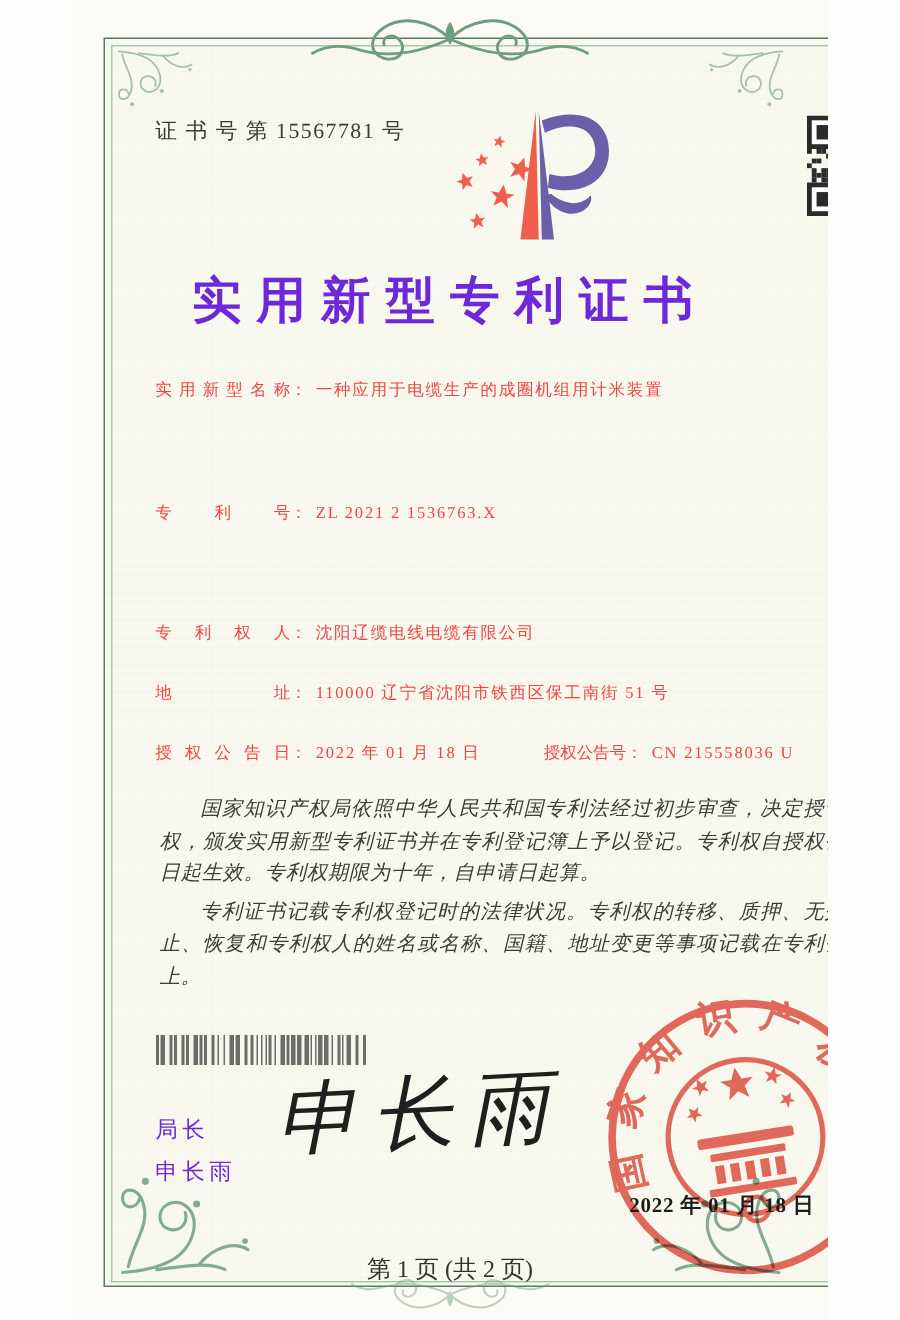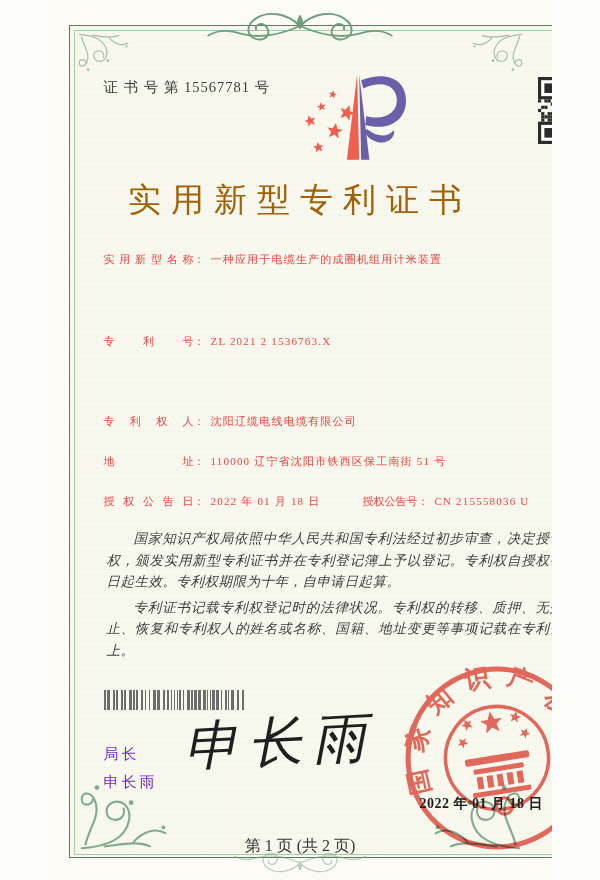--- a/index.html
+++ b/index.html
@@ -18,21 +18,21 @@
   .corner.br{right:27px;bottom:26px;width:95px;height:95px;transform:scaleX(-1);}
   .corner.tl{left:27px;top:31px;width:55px;height:55px;transform:scaleY(-1);opacity:.6;}
   .corner.tr{right:27px;top:31px;width:55px;height:55px;transform:scale(-1,-1);opacity:.6;}
   .top-orn{position:absolute;left:50%;top:5px;transform:translateX(-50%);width:215px;height:42px;pointer-events:none;}
   .bot-orn{position:absolute;left:50%;bottom:2px;transform:translateX(-50%) scaleY(-1);width:150px;height:30px;opacity:.45;pointer-events:none;}
 
   .cert-no{position:absolute;left:55px;top:78px;font-size:14.5px;color:#3a3a3a;letter-spacing:1px;}
   .logo{position:absolute;left:245px;top:68px;width:112px;height:102px;}
   .qr{position:absolute;left:489px;top:77px;width:67px;height:67px;}
   .title{position:absolute;left:0;right:0;top:178px;margin:0;text-align:center;
-    font-size:33px;font-weight:400;letter-spacing:10px;color:#a16207;}
+    font-size:33px;font-weight:700;letter-spacing:10px;color:#6d28d9;}
 
   .frow{position:absolute;left:55px;width:500px;font-size:11px;color:#ef4444;white-space:nowrap;}
   .flabel{display:inline-block;width:90px;text-align:justify;text-align-last:justify;vertical-align:baseline;}
   .colon{margin-right:6px;}
   .fvalue{letter-spacing:1.2px;}
   .fgroup2{margin-left:42px;}
   .r0{top:252px}.r1{top:294px}.r2{top:334px}.r3{top:374px}.r4{top:414px}.r5{top:454px}.r6{top:494px}
 
   .body-text{position:absolute;left:54px;top:524px;width:494px;font-size:13.5px;line-height:21.5px;
     color:#3c3c3c;font-style:italic;text-align:justify;}

